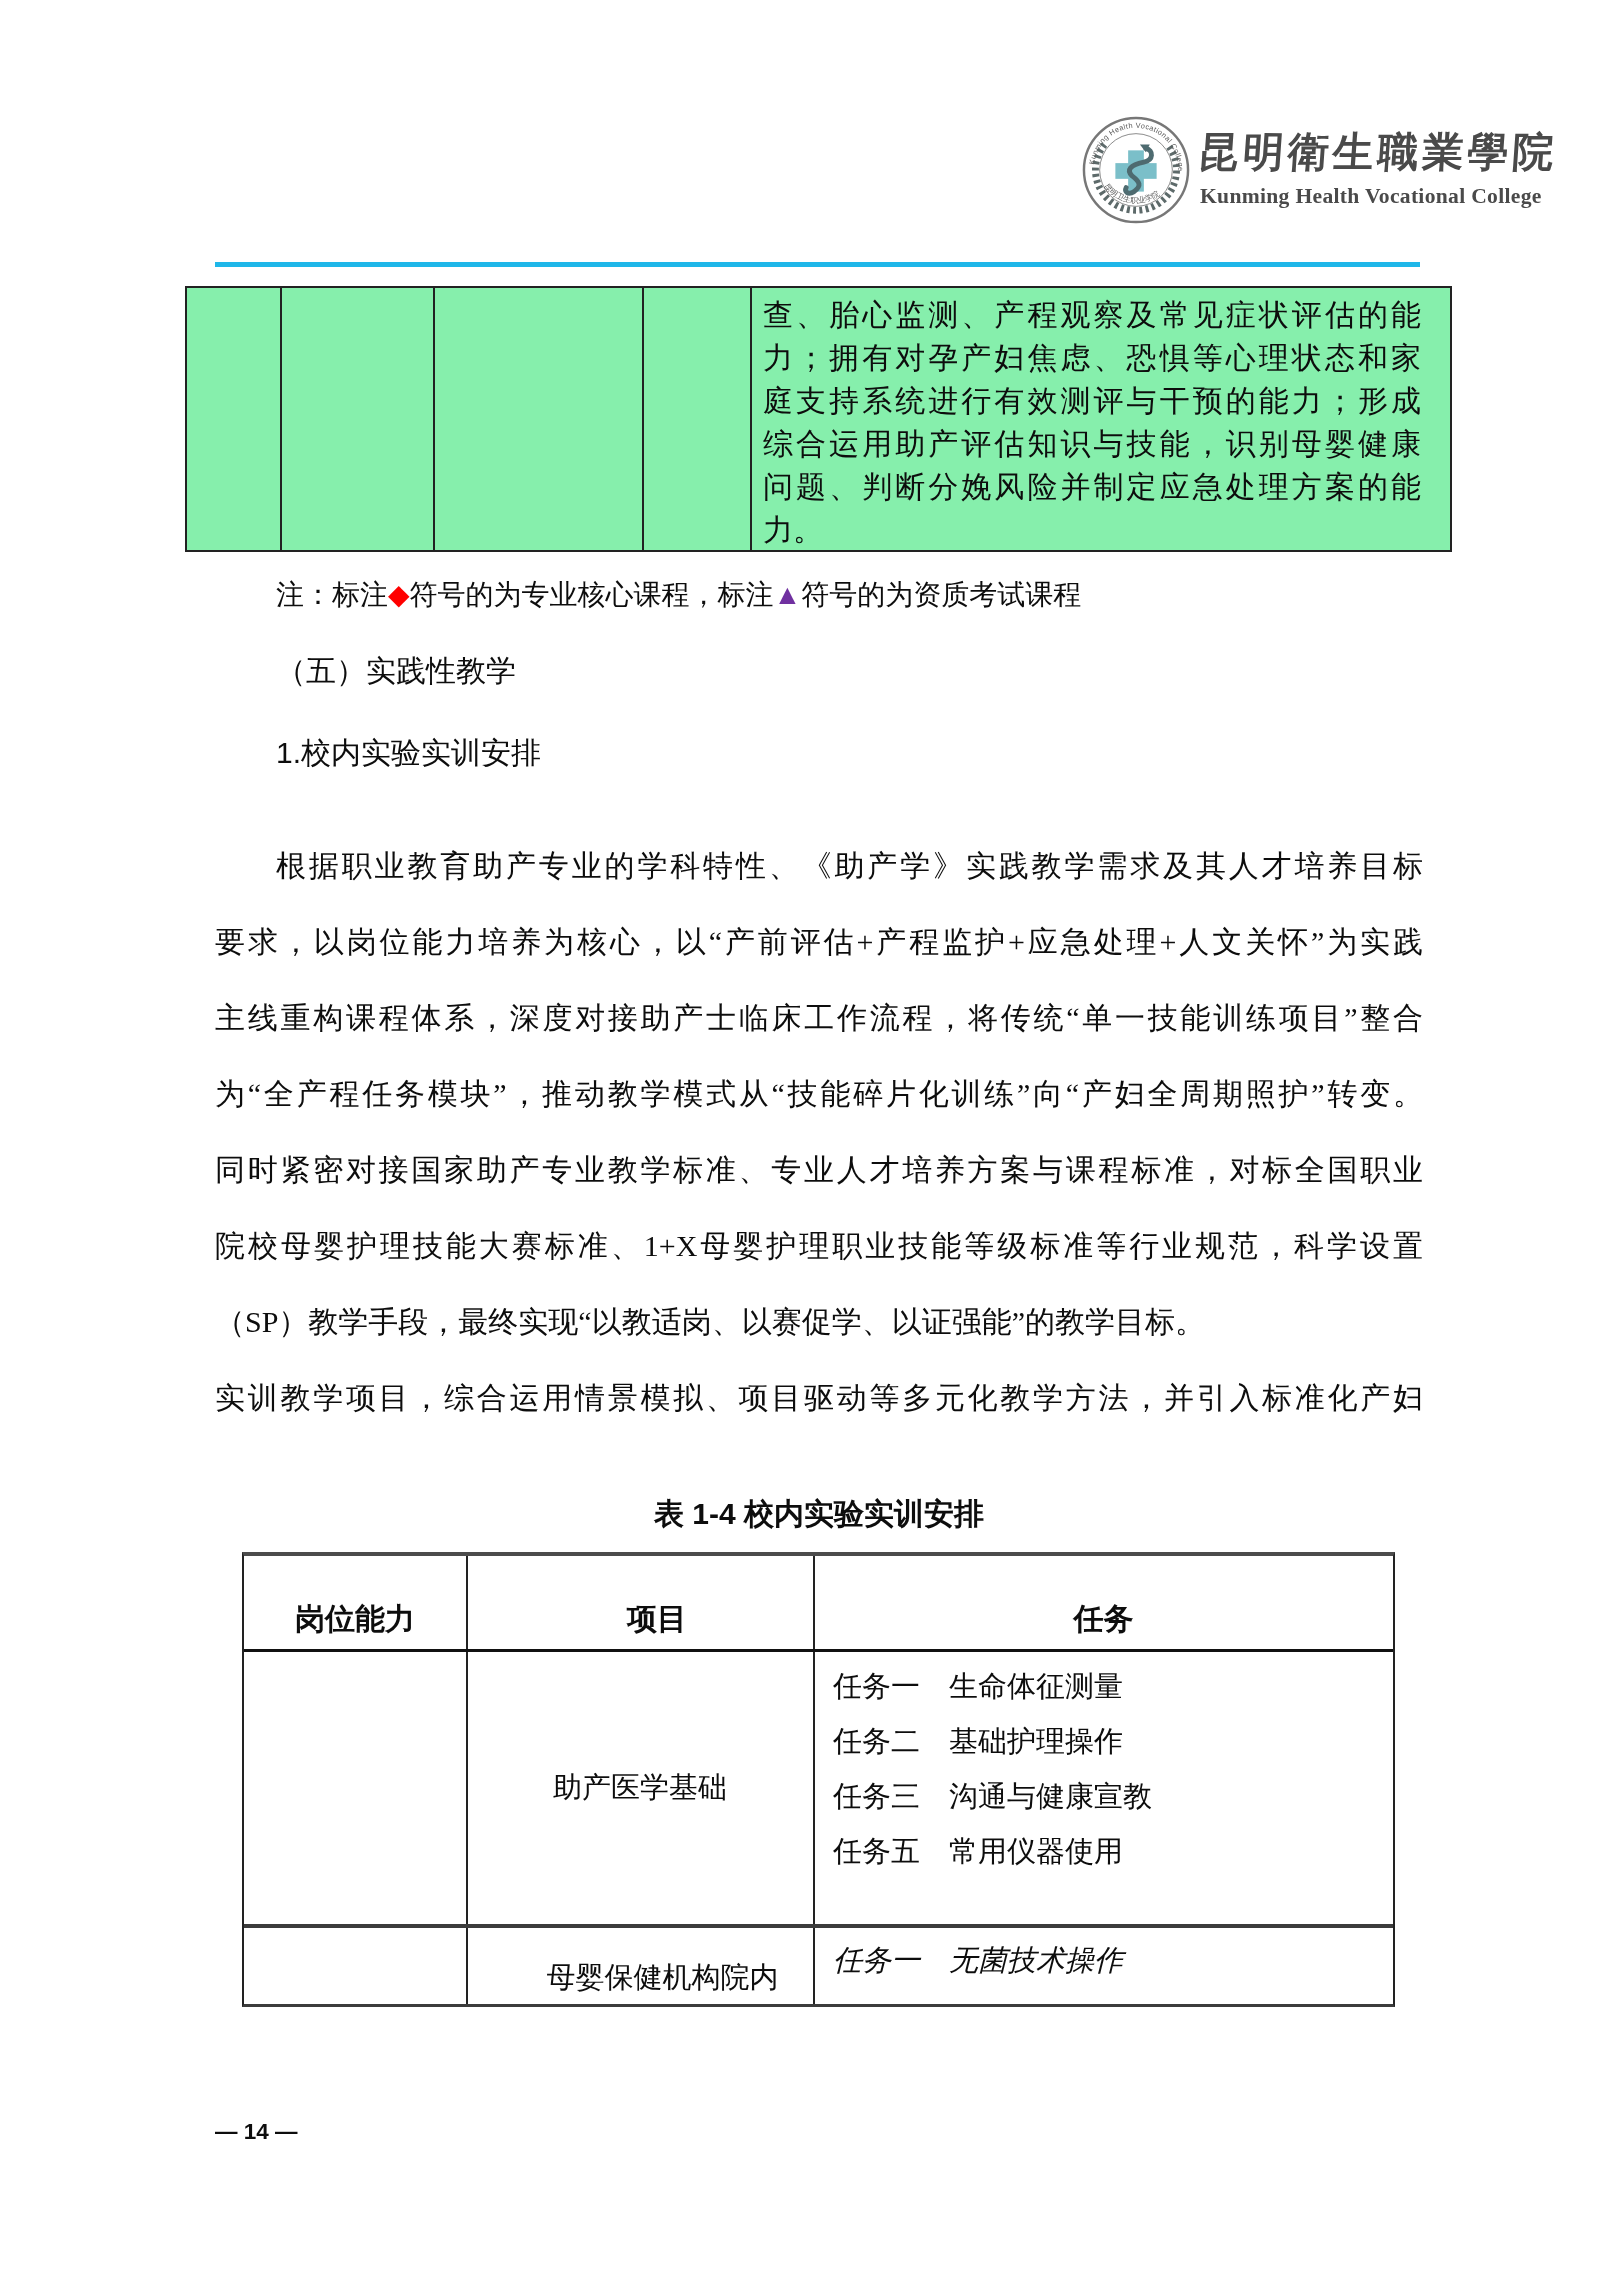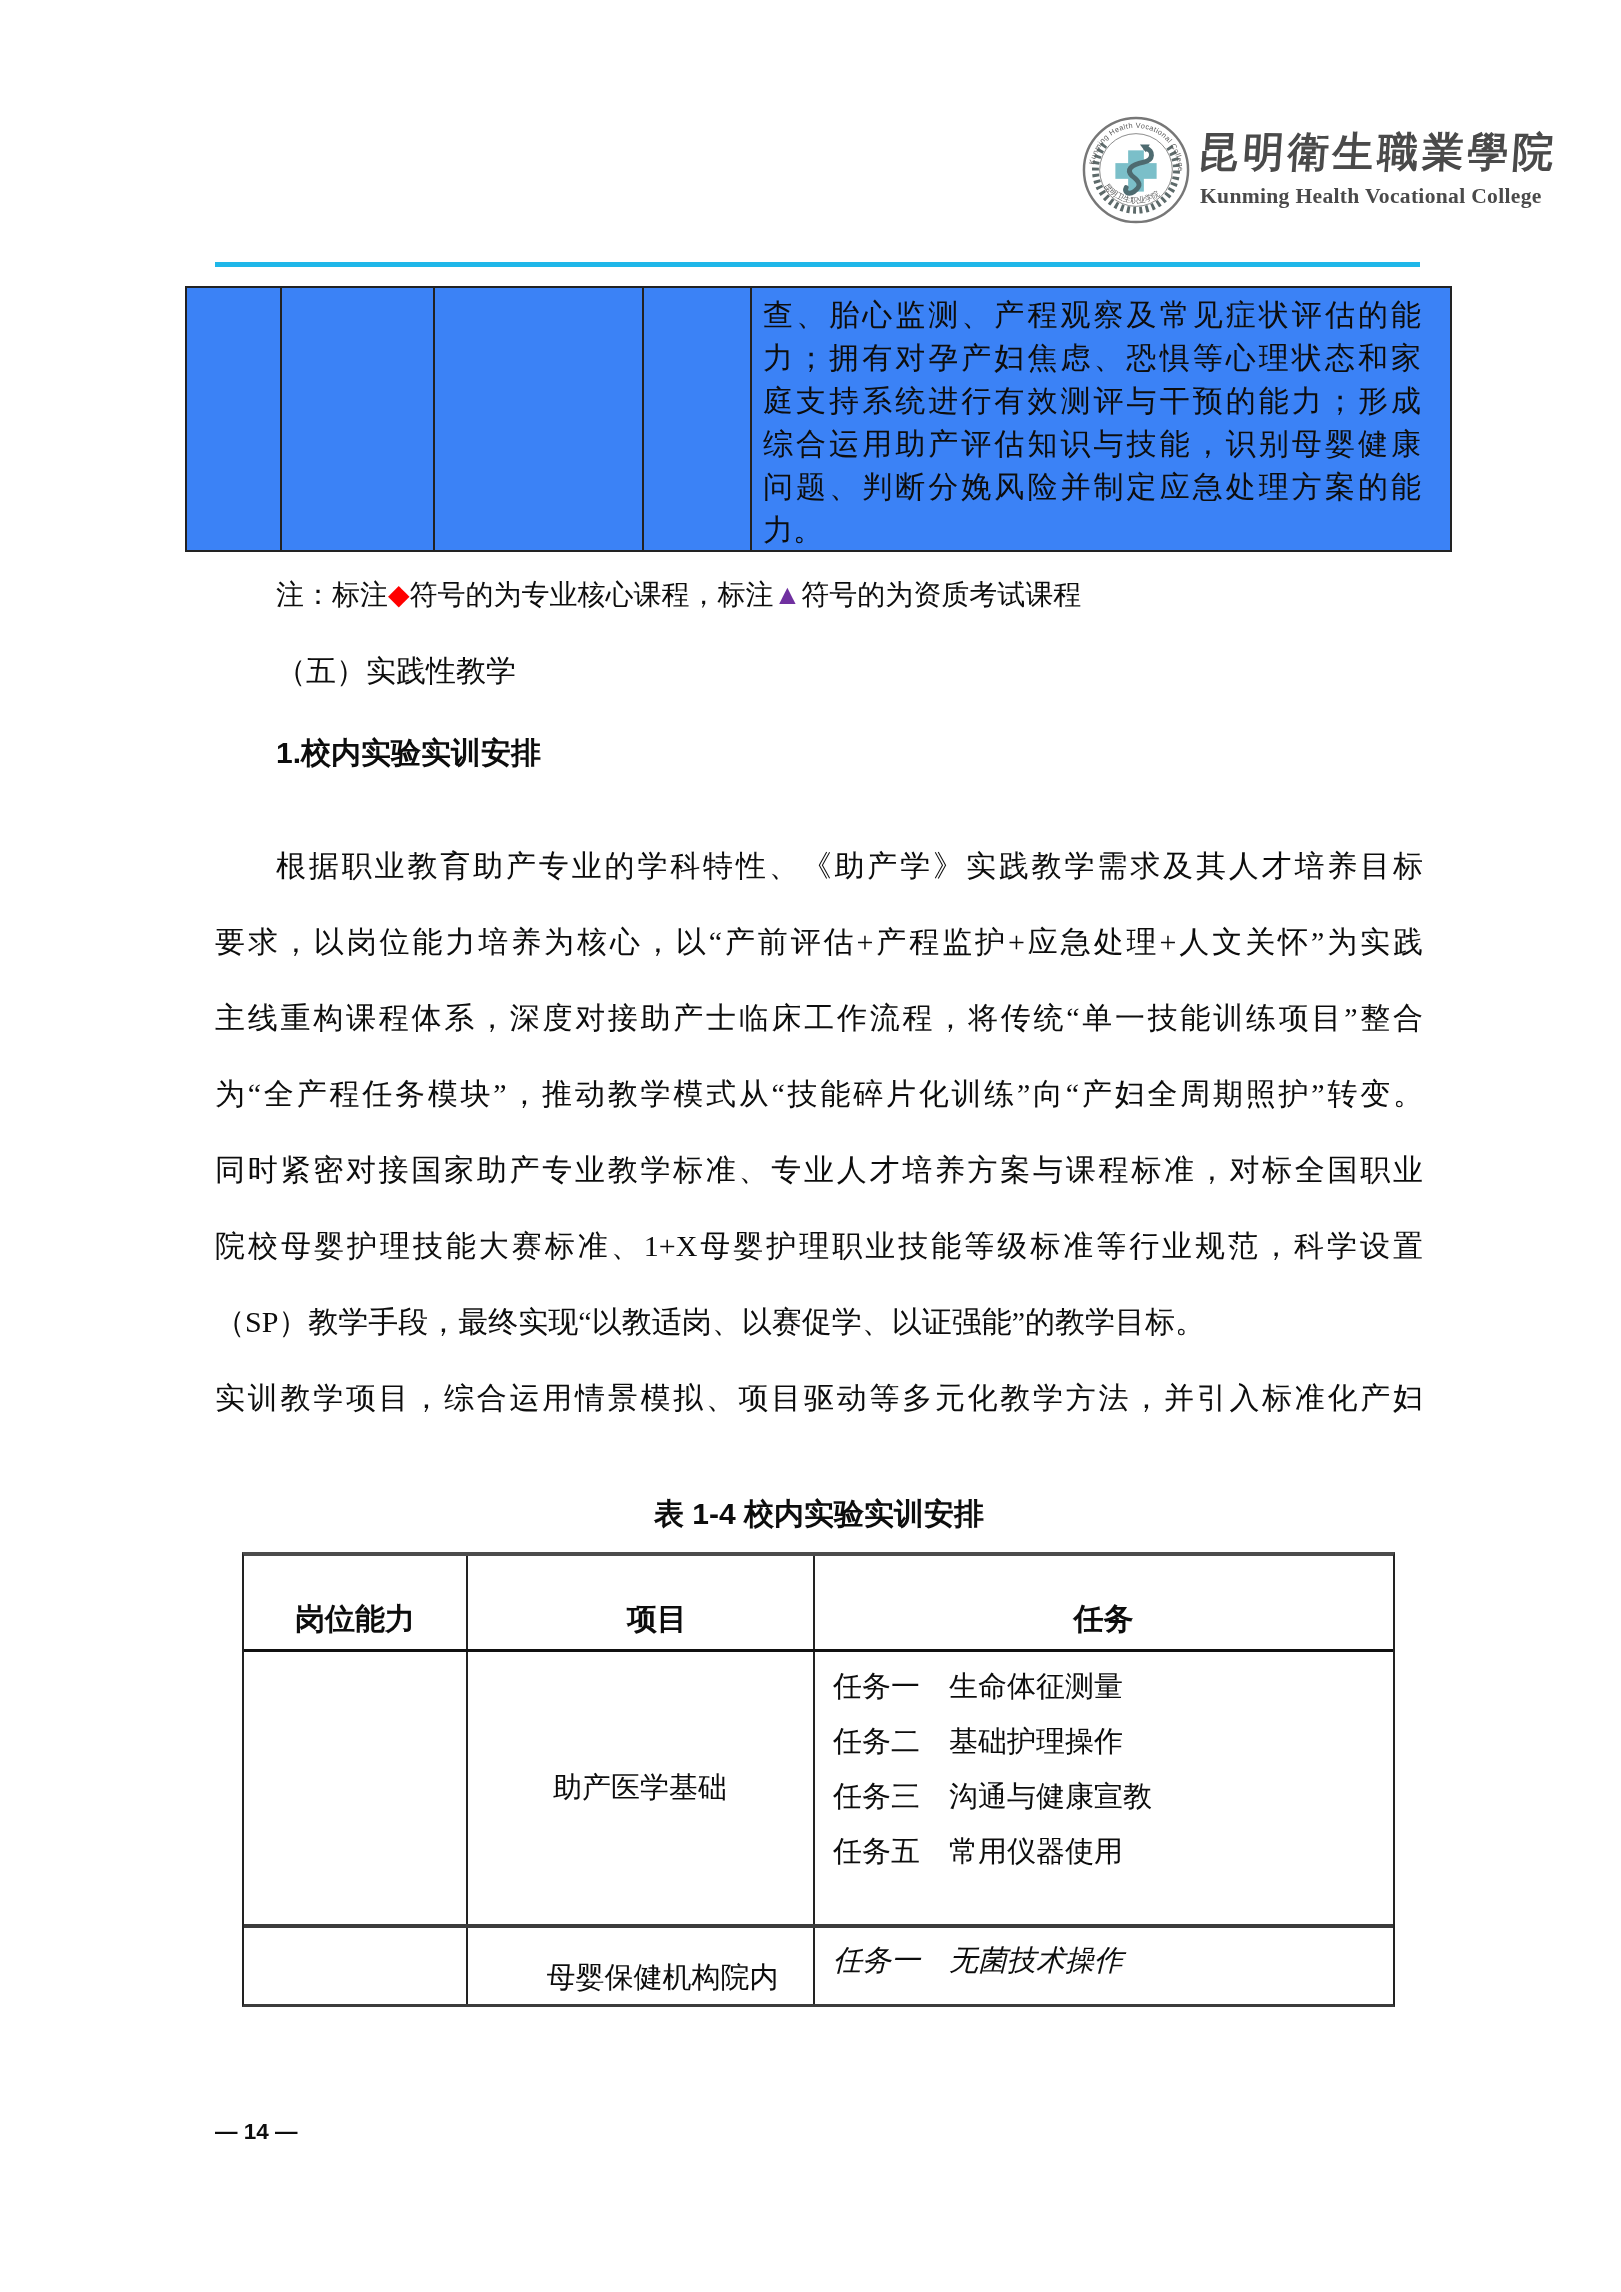--- a/index.html
+++ b/index.html
@@ -20,34 +20,34 @@
   .en-name{
     left:1200px;top:184px;width:372px;height:27.4px;
     font-size:21.6px;font-weight:700;color:#4a4a4a;letter-spacing:0.3px;
     font-family:"Liberation Serif","DejaVu Serif",serif;white-space:nowrap;
   }
   .blue-rule{left:215px;top:262px;width:1205px;height:4.9px;background:#1fb7e9;}
 
   
   .t-top{
     left:185px;top:286px;width:1267px;height:266px;
-    border:2px solid #222;box-sizing:border-box;background:#3b82f6;
+    border:2px solid #222;box-sizing:border-box;background:#86efac;
   }
   .t-top .v{position:absolute;top:0;bottom:0;width:2px;background:#222;}
   .t-top-text{
     position:absolute;left:576px;top:4.9px;width:658px;
     font-size:30px;line-height:43px;color:#0d0d0d;
   }
   .jline{text-align:justify;text-align-last:justify;}
   .t-top-text .plain{text-align:left;text-align-last:left;}
 
   
   .note{left:276px;top:576px;font-size:28px;white-space:nowrap;color:#0d0d0d;}
   .sec-head{left:276px;top:651px;font-size:30px;color:#0d0d0d;white-space:nowrap;}
-  .sub-head{left:276px;top:733px;font-size:30px;font-weight:700;white-space:nowrap;
+  .sub-head{left:276px;top:733px;font-size:30px;font-weight:400;white-space:nowrap;
     font-family:"Liberation Sans","DejaVu Sans",sans-serif;color:#0d0d0d;}
 
   
   .para{left:215px;top:828px;width:1208px;}
   .para .pl{height:76px;line-height:76px;font-size:30px;color:#0d0d0d;
     text-align:justify;text-align-last:justify;white-space:nowrap;}
   .para .pl.first{text-indent:61px;}
   .para .pl.last{text-align:left;text-align-last:left;}
 
   

